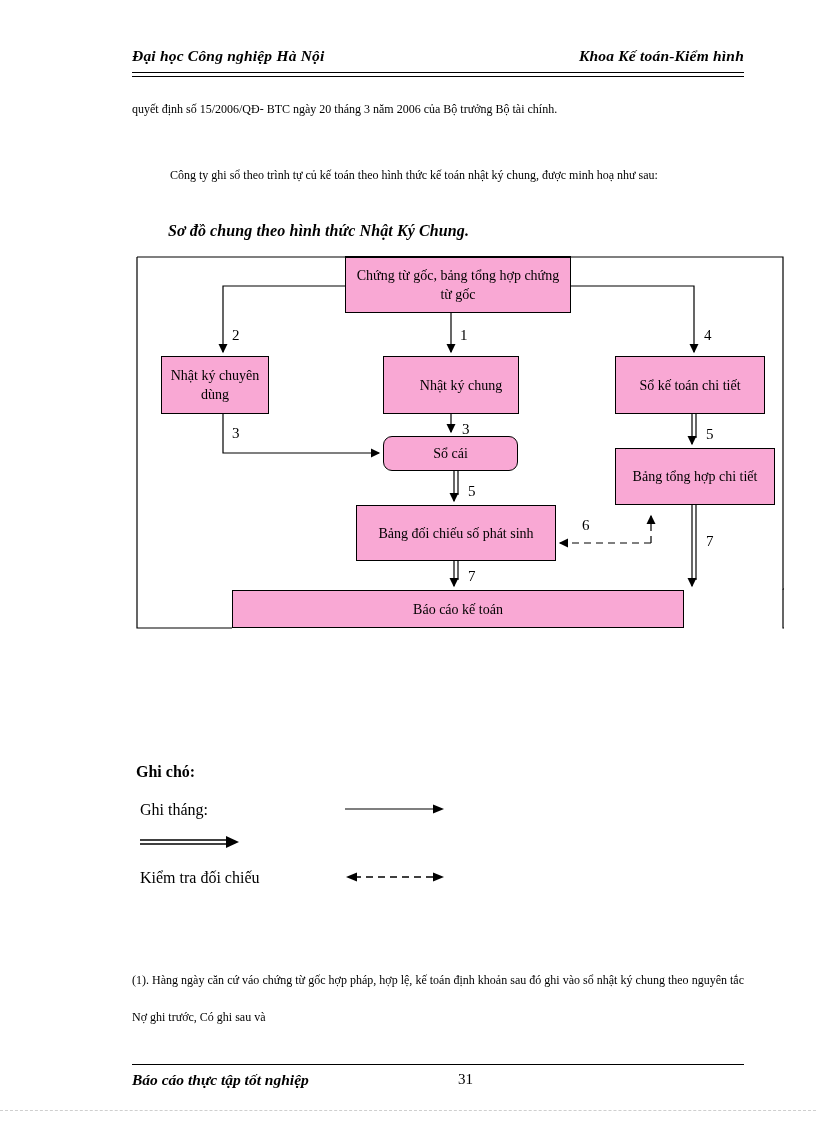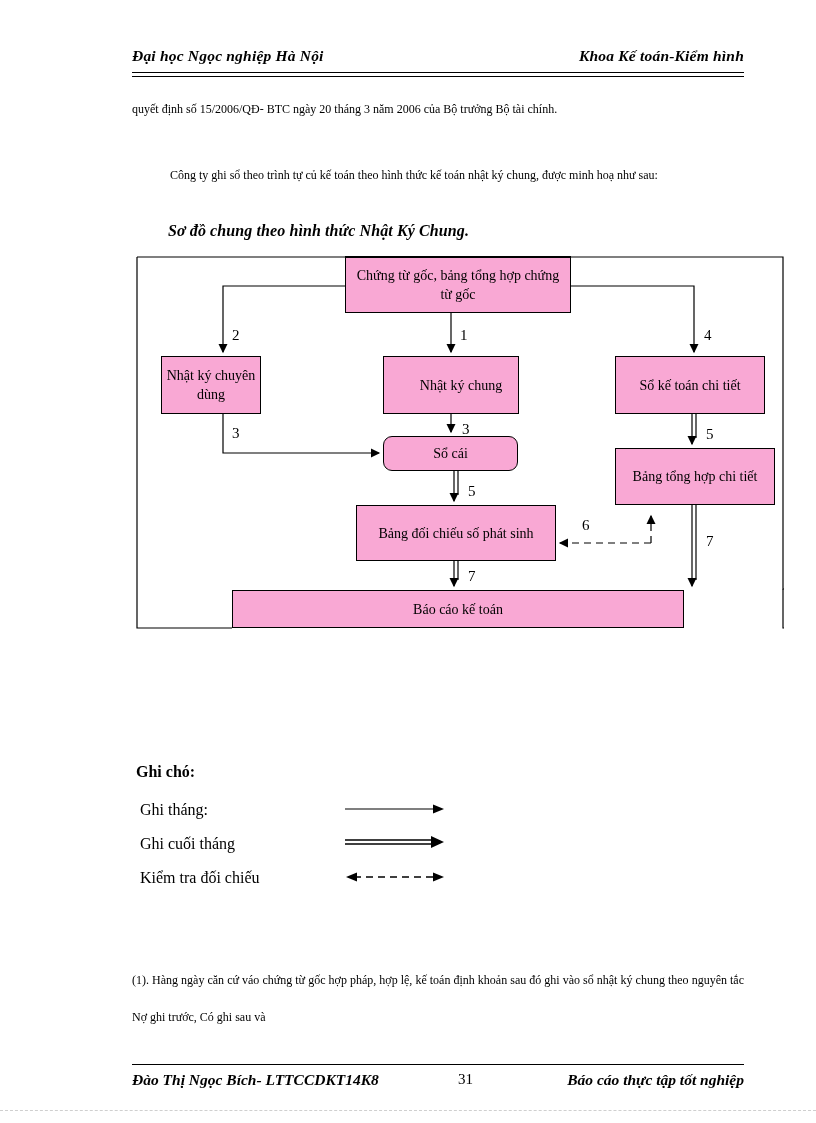--- a/index.html
+++ b/index.html
@@ -77,21 +77,21 @@
     display: flex;
     align-items: center;
     justify-content: center;
     text-align: center;
     font-size: 14px;
     line-height: 19px;
     box-sizing: border-box;
     padding: 2px 4px;
   }
   #node-chungtu  { left: 209px; top: 0px;   width: 226px; height: 57px; border-top-width:2px; }
-  #node-nkcd     { left: 25px;  top: 100px; width: 100px; height: 58px; }
+  #node-nkcd     { left: 25px;  top: 100px; width: 108px; height: 58px; }
   #node-nkc      { left: 247px; top: 100px; width: 136px; height: 58px; padding-left: 24px; }
   #node-soketoan { left: 479px; top: 100px; width: 150px; height: 58px; }
   #node-socai    { left: 247px; top: 180px; width: 135px; height: 35px; border-radius: 9px; }
   #node-bangth   { left: 479px; top: 192px; width: 160px; height: 57px; }
   #node-bangdc   { left: 220px; top: 249px; width: 200px; height: 56px; }
   #node-baocao   { left: 96px;  top: 334px; width: 452px; height: 38px; }
 
   .dlabel {
     position: absolute;
     font-size: 15px;
@@ -166,21 +166,21 @@
     width: 816px;
     border-top: 1px dashed #cfcfcf;
   }
 </style>
 </head>
 <body>
 
 <div class="page">
 
   <div class="doc-header">
-    <span>Đại học Ngọc nghiệp Hà Nội</span>
+    <span>Đại học Công nghiệp Hà Nội</span>
     <span>Khoa Kế toán-Kiểm hình</span>
   </div>
   <div class="header-rule"></div>
 
   <div class="para" id="para-1">quyết định số 15/2006/QĐ- BTC ngày 20 tháng 3 năm 2006 của Bộ trưởng Bộ tài chính.</div>
   <div class="para" id="para-2">Công ty ghi sổ theo trình tự củ kế toán theo hình thức kế toán nhật ký chung, được minh hoạ như sau:</div>
   <div class="subhead">Sơ đồ chung theo hình thức Nhật Ký Chung.</div>
 
   <div class="diagram">
 
@@ -254,21 +254,20 @@
       <svg width="100" height="12" viewBox="0 0 100 12">
         <g stroke="#000" fill="none" stroke-width="1.2">
           <path d="M0,6 L90,6"></path>
         </g>
         <path d="M88,1.5 L99,6 L88,10.5 z" fill="#000"></path>
       </svg>
     </span>
   </div>
 
   <div class="legend-row" id="legend-row-2">
-    <span class="legend-label">Ghi cuối tháng</span>
     <span class="legend-art">
       <svg width="100" height="14" viewBox="0 0 100 14">
         <g stroke="#000" fill="none" stroke-width="1.4">
           <path d="M0,5 L88,5"></path>
           <path d="M0,9 L88,9"></path>
         </g>
         <path d="M86,1 L99,7 L86,13 z" fill="#000"></path>
       </svg>
     </span>
   </div>
@@ -283,19 +282,18 @@
         <path d="M12,1.5 L1,6 L12,10.5 z" fill="#000"></path>
         <path d="M88,1.5 L99,6 L88,10.5 z" fill="#000"></path>
       </svg>
     </span>
   </div>
 
   <div class="para" id="para-3">(1). Hàng ngày căn cứ váo chứng từ gốc hợp pháp, hợp lệ, kế toán định khoản sau đó ghi vào sổ nhật ký chung theo nguyên tắc Nợ ghi trước, Có ghi sau và</div>
 
   <div class="footer-rule"></div>
   <div class="doc-footer">
-    <span>Đào Thị Ngọc Bích- LTTCCDKT14K8</span>
     <span class="page-no">31</span>
     <span>Báo cáo thực tập tốt nghiệp</span>
   </div>
 
   <div class="scan-edge"></div>
 </div>
 
 </body></html>

